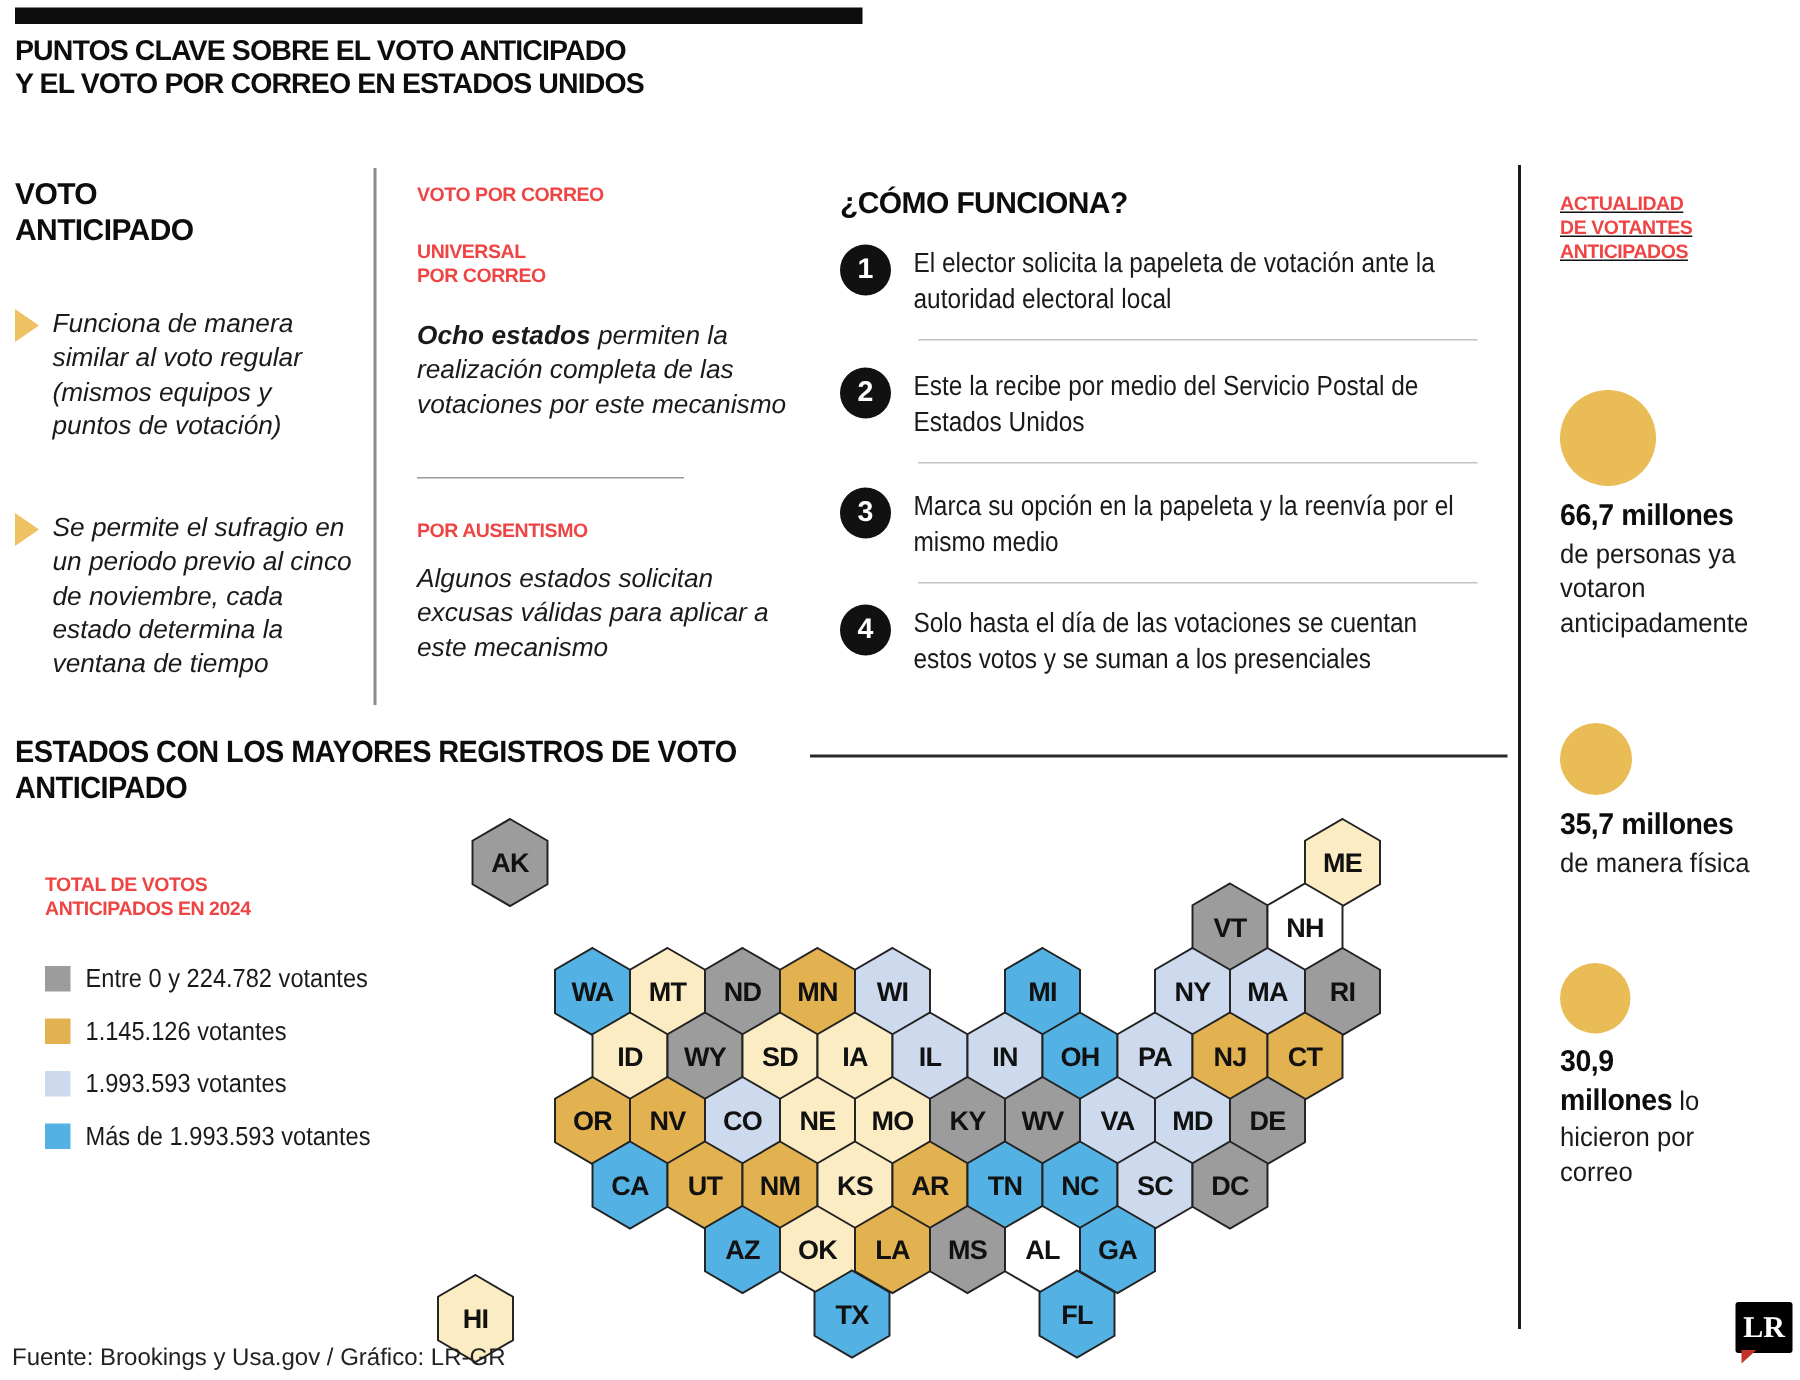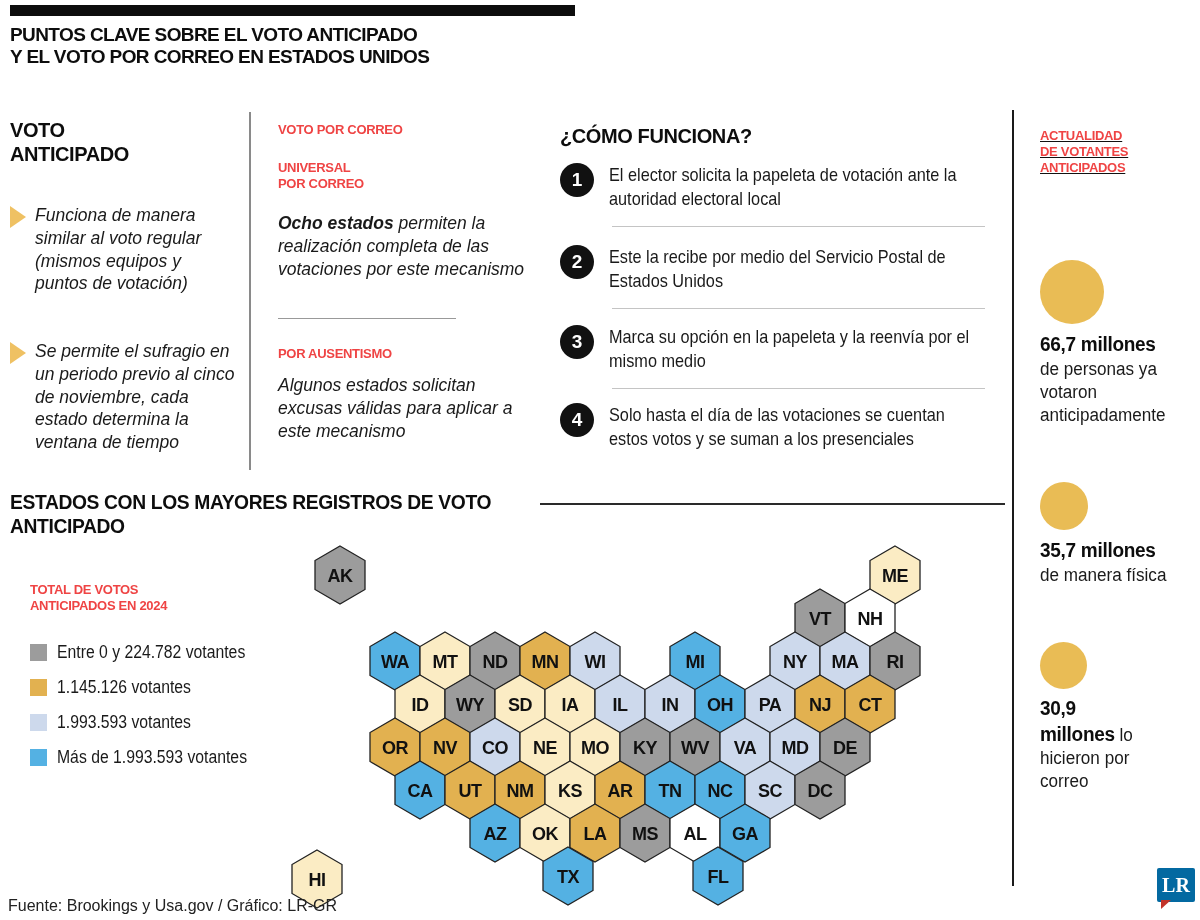--- a/index.html
+++ b/index.html
@@ -58,21 +58,21 @@
   .legend{left:10px;top:582px;width:272px;margin-left:20px;}
   .legend-item{display:flex;align-items:center;gap:10px;margin-top:13px;height:22px;}
   .legend-item:first-of-type{margin-top:28px;}
   .swatch{flex:0 0 auto;width:17px;height:17px;}
   .legend-label{font-size:17.5px;color:#1a1a1a;transform:scaleX(0.9);transform-origin:0 50%;white-space:nowrap;}
 
   .hexmap{left:260px;top:538px;}
   .hexmap text{font-weight:700;font-size:18px;letter-spacing:-0.5px;fill:#111;}
 
   .footer{left:8px;top:897px;font-size:16px;color:#222;}
-  .lr-logo{left:1157px;top:868px;width:38px;height:34px;background:#0369a1;border-radius:2px;
+  .lr-logo{left:1157px;top:868px;width:38px;height:34px;background:#000000;border-radius:2px;
     display:flex;align-items:center;justify-content:center;}
   .lr-logo span{color:#fff;font-family:"Liberation Serif","DejaVu Serif",serif;
     font-weight:700;font-size:20px;}
   .lr-tail{left:1161px;top:900px;width:0;height:0;border-top:9px solid #c2342a;
     border-right:10px solid transparent;}
 </style>
 </head>
 <body>
 
 <div class="abs top-bar"></div>

